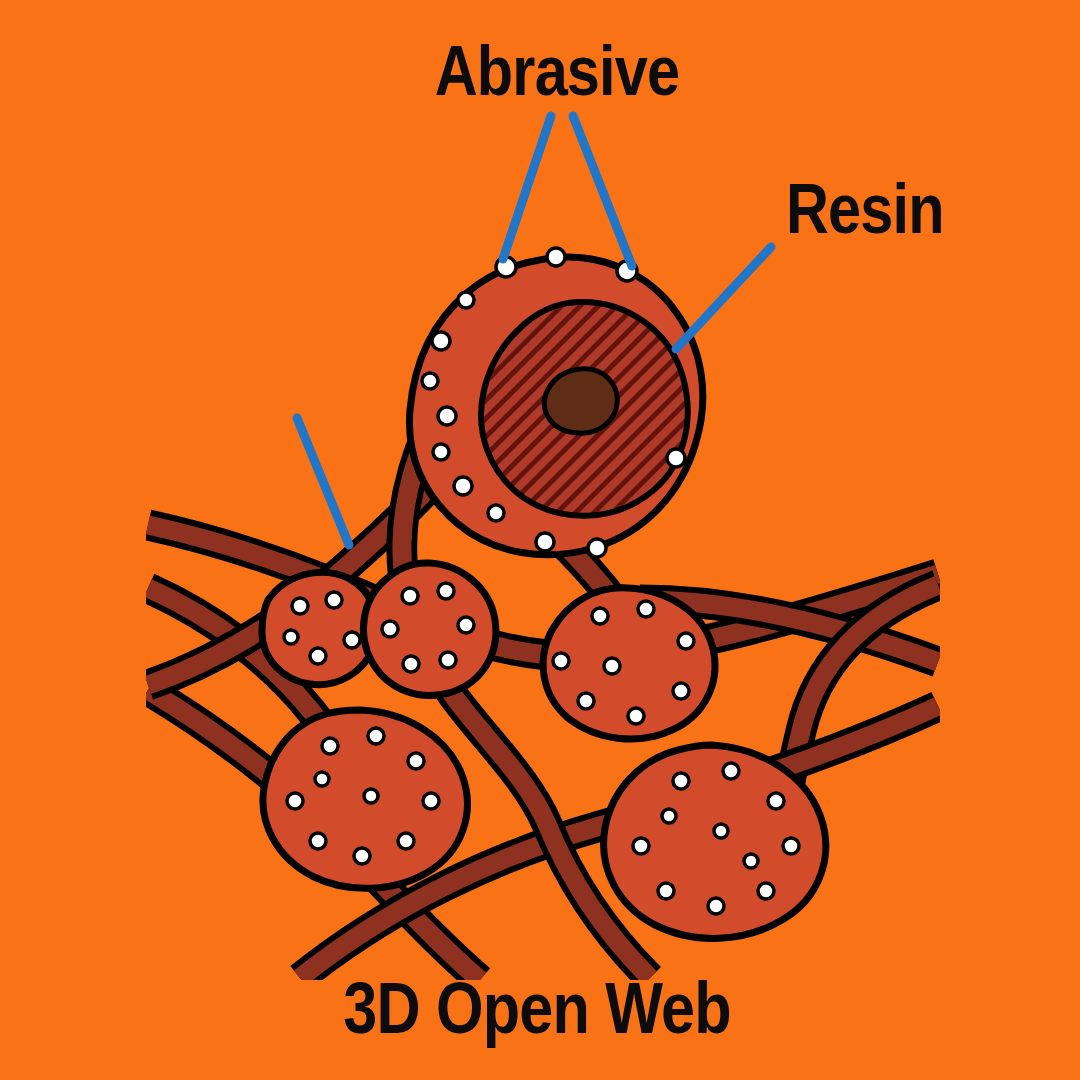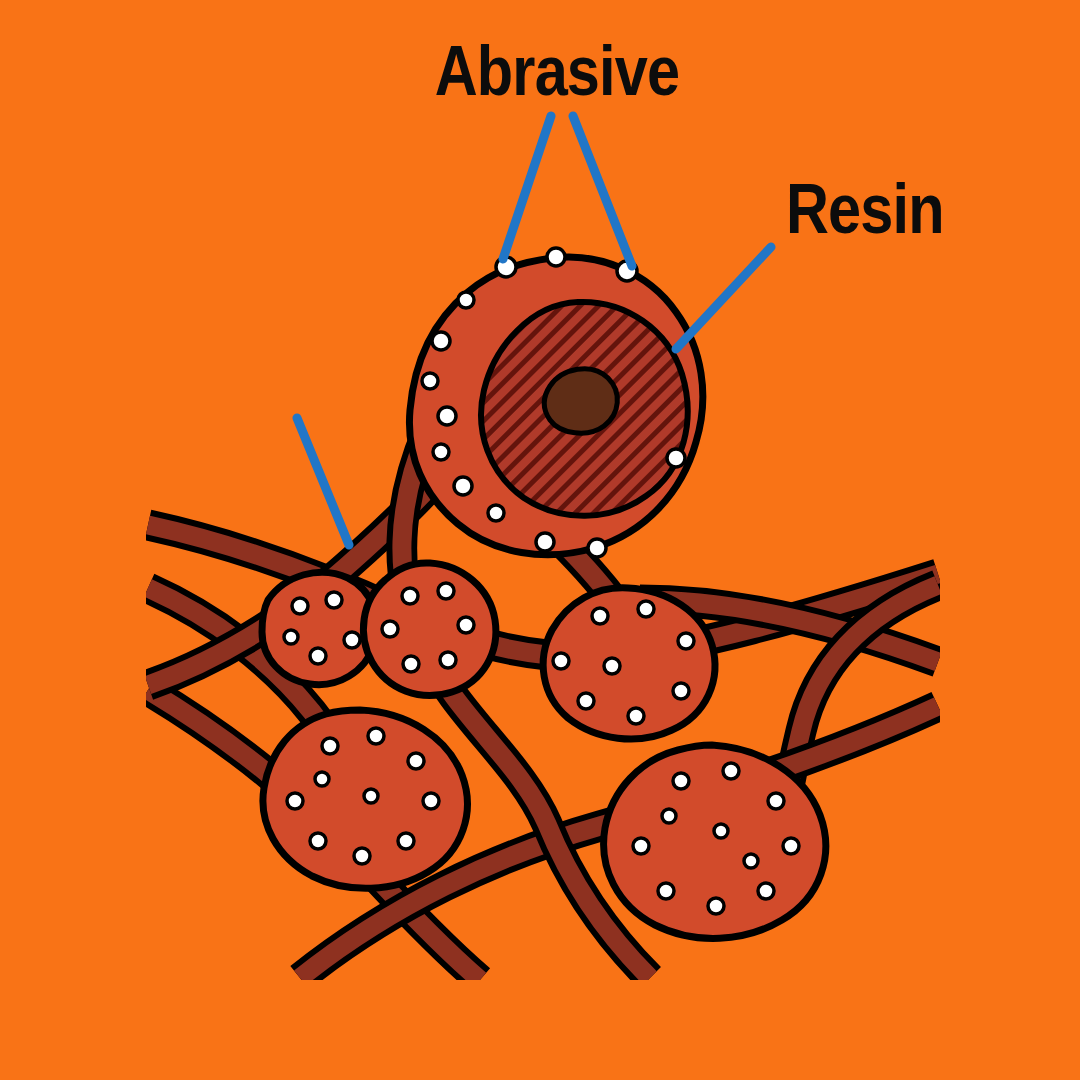--- a/index.html
+++ b/index.html
@@ -187,14 +187,17 @@
       <line x1="297" y1="418" x2="349" y2="545"></line>
     </g>
   </svg>
 
   <div class="label lbl-abrasive centered">
     <span class="cond">Abrasive</span>
   </div>
   <div class="label lbl-resin">
     <span class="cond">Resin</span>
   </div>
+  <div class="label lbl-caption centered">
+    <span class="cond">3D Open Web</span>
+  </div>
 
 </div>
 
 </body></html>

